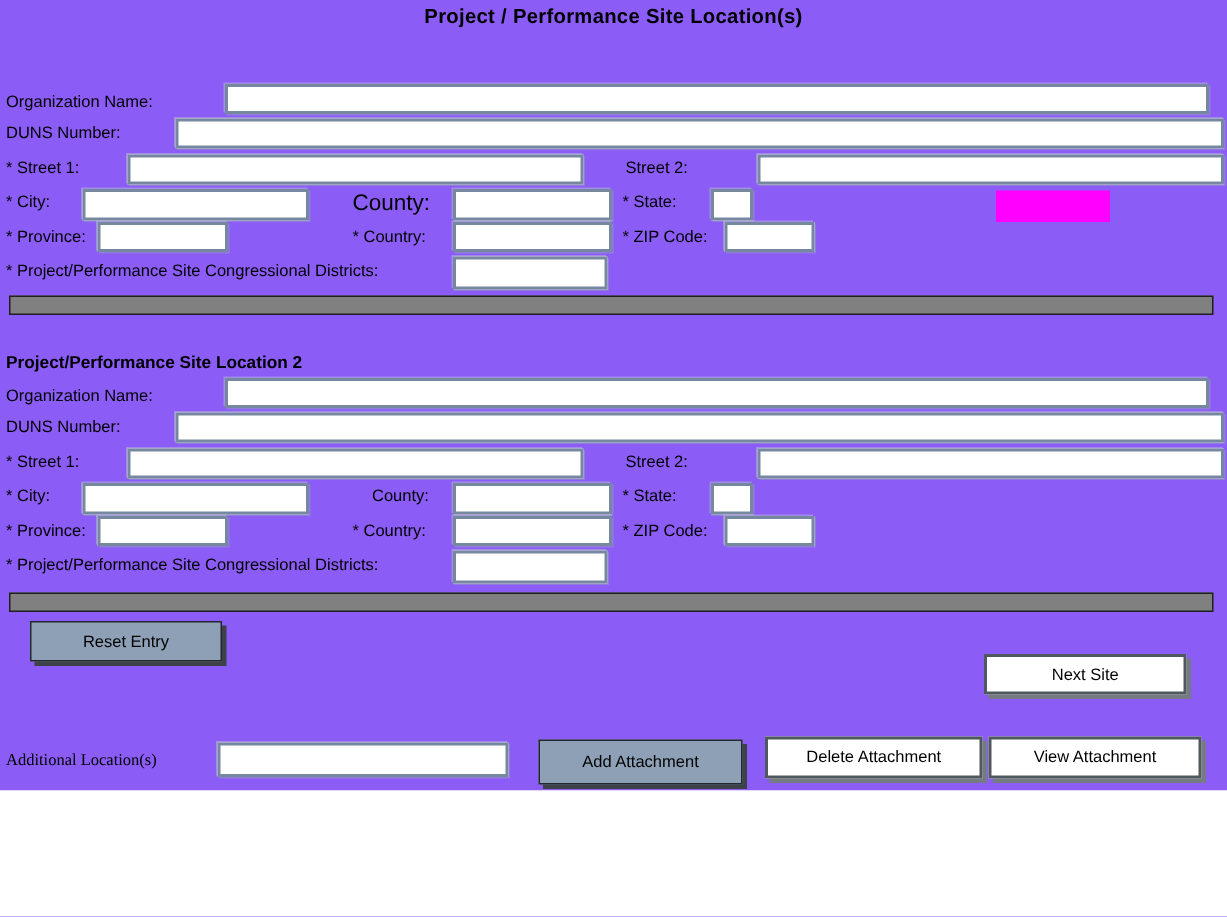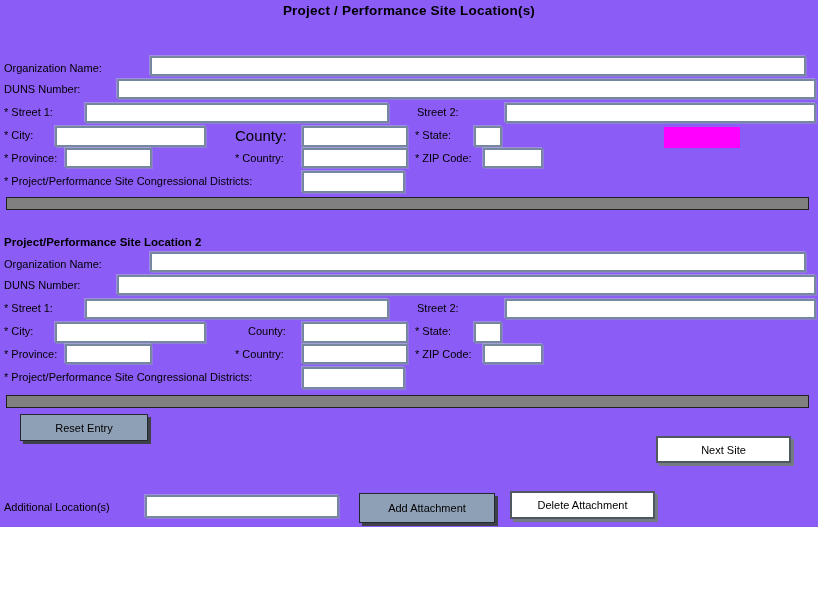--- a/index.html
+++ b/index.html
@@ -118,21 +118,22 @@
 
   <div class="lbl" style="left:4px;top:371px;">* Project/Performance Site Congressional Districts:</div>
   <input class="field" style="left: 302px; top: 367px; width: 103px; height: 22px;" value="">
 
   <div class="divider" style="left:6px;top:395px;width:803px;"></div>
 
   <button class="btn btn-blue" style="left:20px;top:414px;width:128px;height:27px;">Reset Entry</button>
 
   <button class="btn btn-white" style="left:656px;top:436px;width:135px;height:27px;">Next Site</button>
 
-  <div class="lbl" style="left:4px;top:501px;">Additional Location(s)</div>
+  <div class="lbl" style="left:4px;top:501px;font-family:Liberation Serif, serif;">Additional Location(s)</div>
   <input class="field" style="left: 145px; top: 495px; width: 194px; height: 23px;" value="">
 
   <button class="btn btn-white" style="left:510px;top:491px;width:145px;height:28px;">Delete Attachment</button>
   <button class="btn btn-blue" style="left:359px;top:493px;width:136px;height:30px;">Add Attachment</button>
+  <button class="btn btn-white" style="left:659px;top:491px;width:142px;height:28px;">View Attachment</button>
 
   <div class="footer-text" style="top:551px;">OMB Number:</div>
 
 </div>
 
 </body></html>

